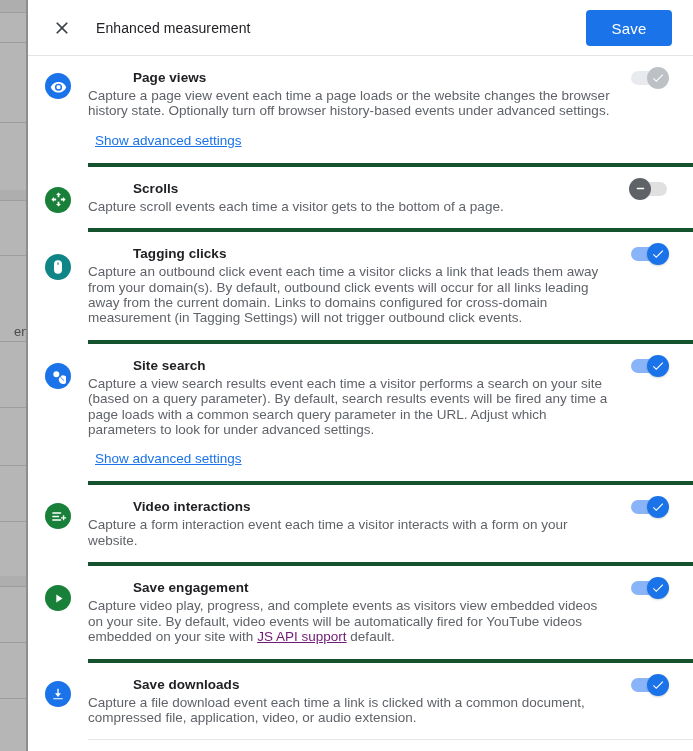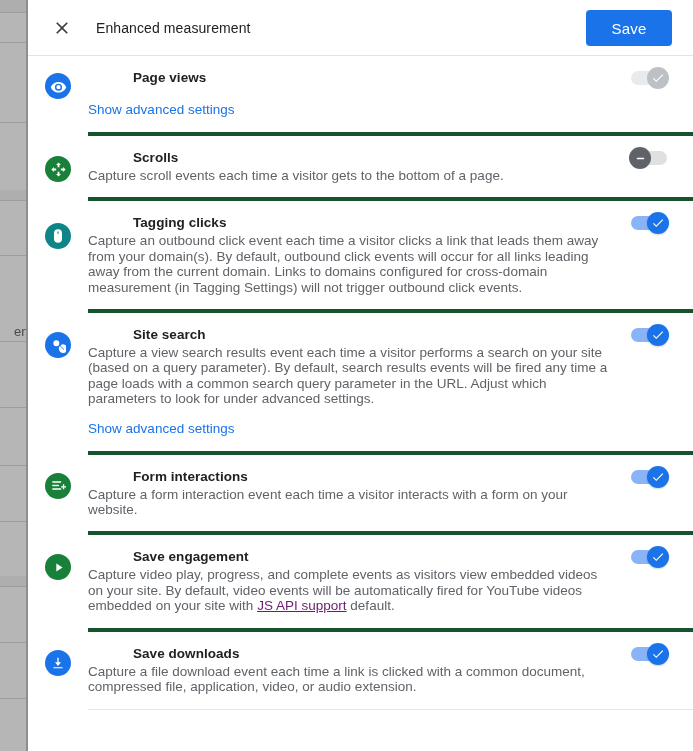--- a/index.html
+++ b/index.html
@@ -176,22 +176,24 @@
     line-height: 15.4px;
     margin: 0;
     max-width: 525px;
     letter-spacing: .01px;
   }
   .adv-link {
     display: inline-block;
     margin-top: 14px;
     font-size: 13.5px;
     color: #1a73e8;
+    text-decoration: underline;
     cursor: pointer;
     letter-spacing: .01px;
+    margin-left: 7px;
   }
   .inline-link {
     color: #701a75;
     text-decoration: underline;
     cursor: pointer;
   }
   .row-toggle {
     flex: 0 0 auto;
     width: 62px;
     display: flex;
@@ -287,20 +289,21 @@
       <div class="row-icon">
         <span class="circ" style="background:#1a73e8; top:17px;">
           <svg width="17" height="17" viewBox="0 0 24 24" aria-hidden="true">
             <path d="M12 5.5C7 5.5 2.73 8.61 1 13c1.73 4.39 6 7.5 11 7.5s9.27-3.11 11-7.5c-1.73-4.39-6-7.5-11-7.5zm0 12.5a5 5 0 110-10 5 5 0 010 10zm0-8a3 3 0 100 6 3 3 0 000-6z" fill="#ffffff"></path>
           </svg>
         </span>
       </div>
       <div class="row-body">
         <div class="row-texts">
           <div class="row-title">Page views</div>
+          <div class="row-desc">Capture a page view event each time a page loads or the website changes the browser history state. Optionally turn off browser history-based events under advanced settings.</div>
           <a class="adv-link">Show advanced settings</a>
         </div>
         <div class="row-toggle">
           <div class="switch on-disabled">
             <span class="track"></span>
             <span class="knob">
               <span>
                 <svg width="14" height="14" viewBox="0 0 24 24" aria-hidden="true">
                   <path d="M9 16.2L4.8 12l-1.4 1.4L9 19 21 7l-1.4-1.4z" fill="#ffffff"></path>
                 </svg>
@@ -402,21 +405,21 @@
           <svg width="17" height="17" viewBox="0 0 24 24" aria-hidden="true">
             <rect x="3" y="6" width="13" height="2.1" rx="1" fill="#ffffff"></rect>
             <rect x="3" y="10.9" width="10" height="2.1" rx="1" fill="#ffffff"></rect>
             <rect x="3" y="15.8" width="13" height="2.1" rx="1" fill="#ffffff"></rect>
             <path d="M18.2 10.3h1.9v2.6h2.6v1.9h-2.6v2.6h-1.9v-2.6h-2.6v-1.9h2.6z" fill="#ffffff"></path>
           </svg>
         </span>
       </div>
       <div class="row-body">
         <div class="row-texts">
-          <div class="row-title">Form interactions</div>
+          <div class="row-title">Video interactions</div>
           <div class="row-desc">Capture a form interaction event each time a visitor interacts with a form on your website.</div>
         </div>
         <div class="row-toggle">
           <div class="switch on">
             <span class="track"></span>
             <span class="knob">
               <span>
                 <svg width="14" height="14" viewBox="0 0 24 24" aria-hidden="true">
                   <path d="M9 16.2L4.8 12l-1.4 1.4L9 19 21 7l-1.4-1.4z" fill="#ffffff"></path>
                 </svg>

